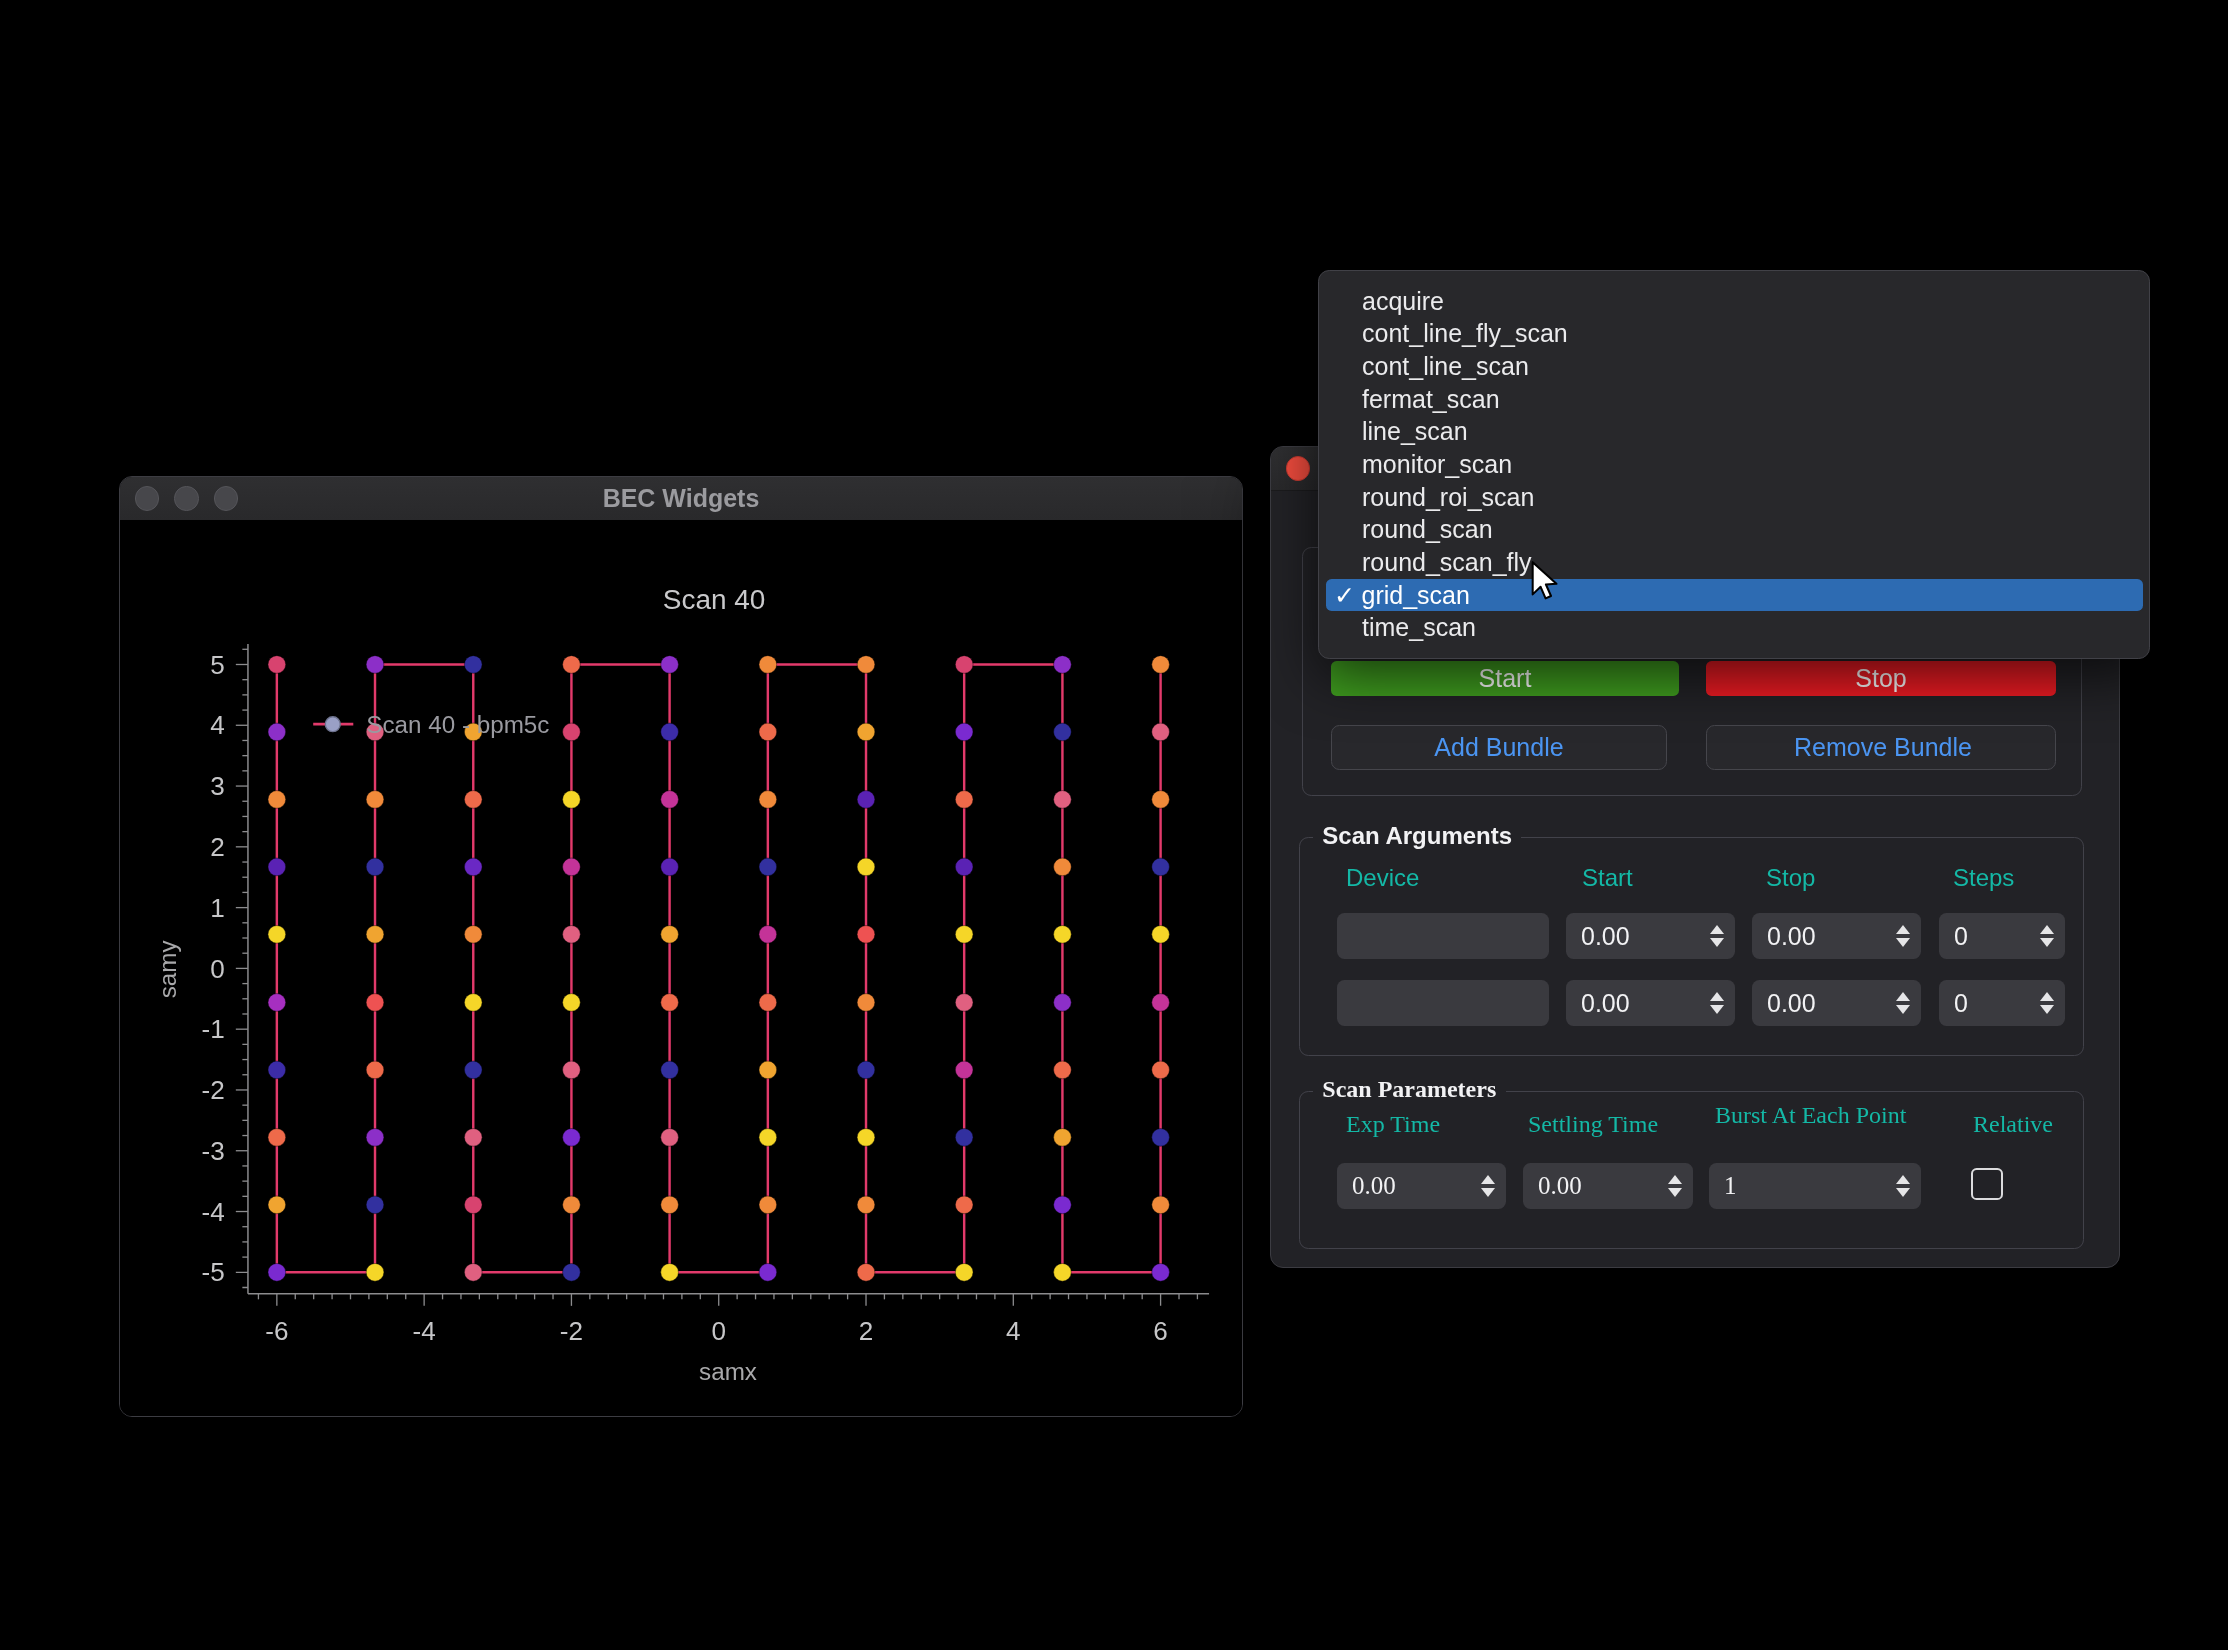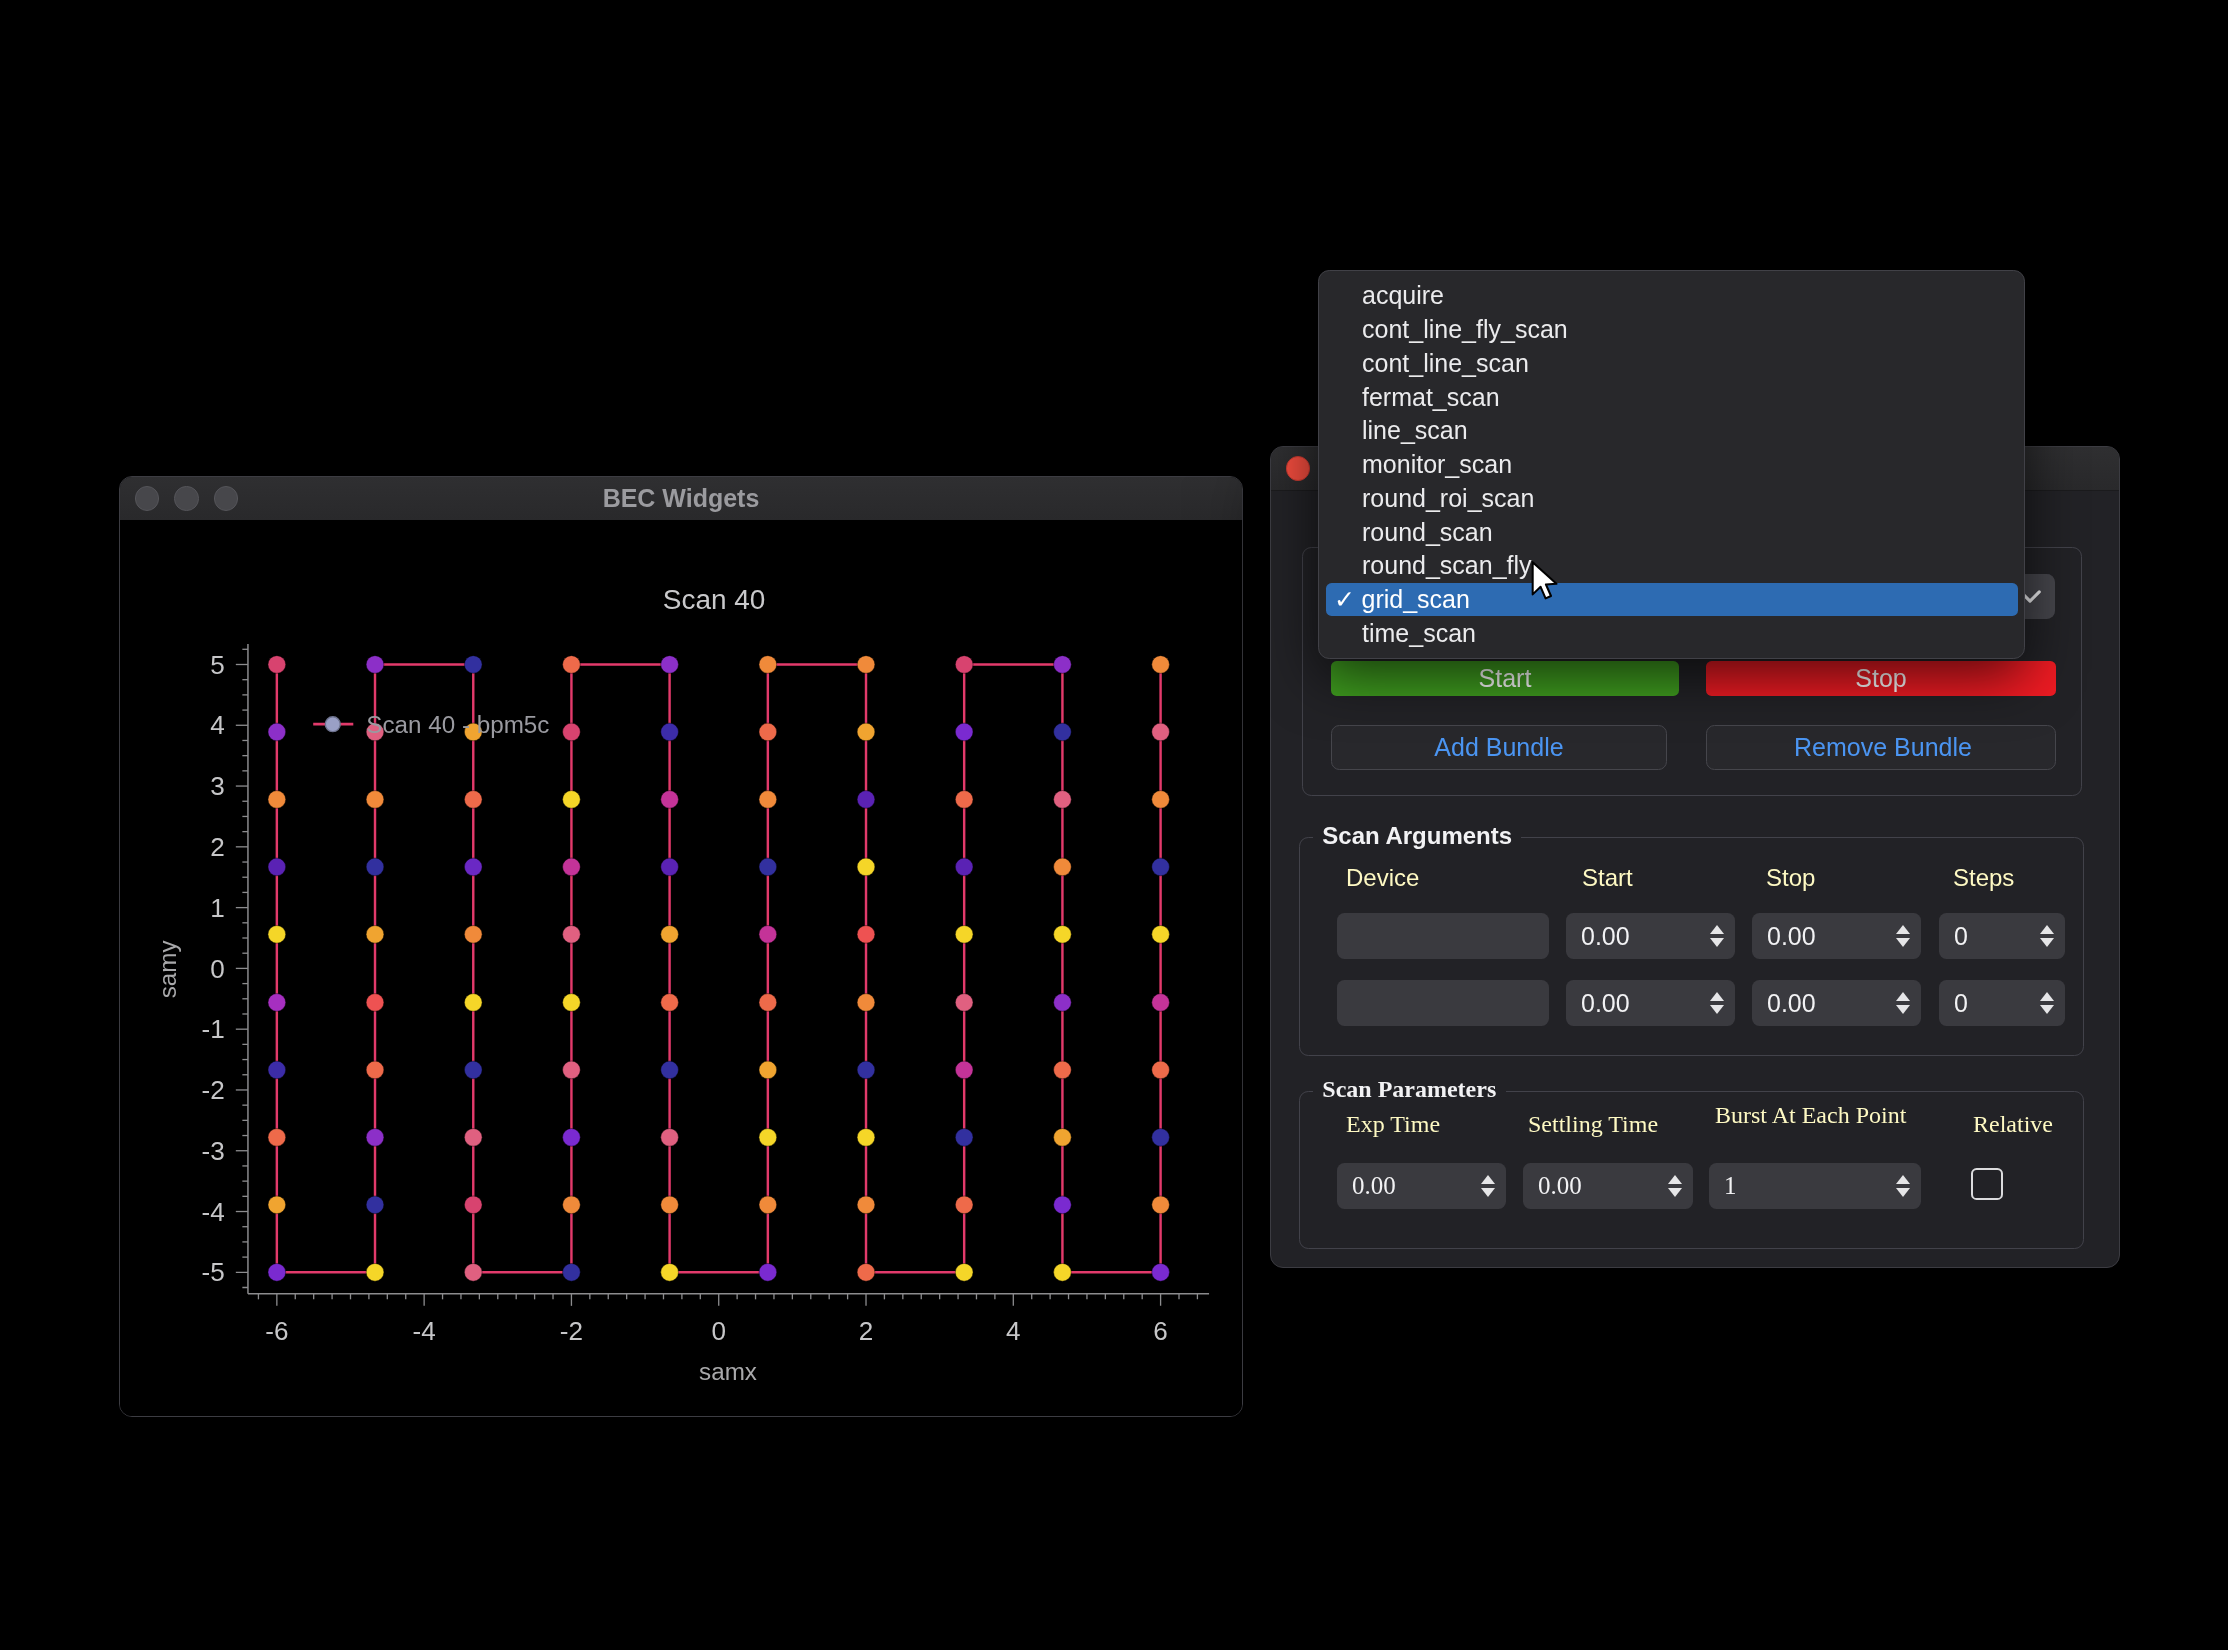--- a/index.html
+++ b/index.html
@@ -31,35 +31,35 @@
   .btn{position:absolute;border:none;border-radius:5.6px;font-size:25px;color:#fff;
        font-family:"Liberation Sans", sans-serif;display:flex;align-items:center;justify-content:center;}
   .btn.start{left:28px;top:113px;width:348px;height:35px;background:linear-gradient(#47a321,#3a8f19);}
   .btn.stop{left:403px;top:113px;width:350px;height:35px;background:linear-gradient(#f22329,#dd151d);}
   .btn.bundle{top:177px;height:45px;background:#28282c;border:0.9px solid #46464c;
               border-radius:8.4px;color:#4b95f2;}
   .btn.bundle.add{left:28px;width:336px;}
   .btn.bundle.remove{left:403px;width:350px;}
   .args-group{left:28px;top:390px;width:783px;height:217px;}
   .params-group{left:28px;top:644px;width:783px;height:156px;font-family:Liberation Serif, serif;}
-  .hdr{position:absolute;color:#fef9c3;font-size:24px;}
+  .hdr{position:absolute;color:#14b8a6;font-size:24px;}
   .lineedit{position:absolute;height:46px;background:#3a3a3f;border-radius:7.5px;}
   .spin{position:absolute;height:46px;background:#3a3a3f;border-radius:7.5px;}
   .spin .val{position:absolute;left:15px;top:0;height:46px;display:flex;align-items:center;
              color:#f2f2f4;font-size:25px;}
   .arrows{position:absolute;right:11.2px;top:0;height:100%;display:flex;flex-direction:column;
           align-items:center;justify-content:center;gap:4.7px;}
   .arrows i{display:block;width:0;height:0;border-left:7.5px solid transparent;border-right:7.5px solid transparent;}
   .arrows i.up{border-bottom:9.3px solid #e6e6e8;}
   .arrows i.dn{border-top:9.3px solid #e6e6e8;}
   .checkbox{position:absolute;width:28px;height:28px;border:2.3px solid #dcdcde;border-radius:5.6px;background:transparent;}
   
-  .menu{position:absolute;left:1318px;top:270px;width:707px;height:389px;background:#28282b;
+  .menu{position:absolute;left:1318px;top:270px;width:832px;height:389px;background:#28282b;
         border:0.9px solid #414147;border-radius:11.2px;box-shadow:0 17px 56px rgba(0,0,0,.65);
-        display:flex;flex-direction:column;padding:8px 0;
+        display:flex;flex-direction:column;padding:14px 0;
         box-sizing:border-box;z-index:50;}
   .menu-item{position:relative;flex:1;display:flex;align-items:center;padding-left:43px;
              color:#ebebed;font-size:25px;}
   .menu-item.selected{background:#2d6bb2;margin:0 6.5px;padding-left:36px;border-radius:5.6px;color:#fff;}
   .menu-item .check{position:absolute;left:8.4px;font-size:25px;color:#fff;}
   .cursor{position:absolute;left:1529px;top:561px;z-index:99;}
   svg text{font-family:"Liberation Sans", sans-serif;}
 </style>
 </head>
 <body>

